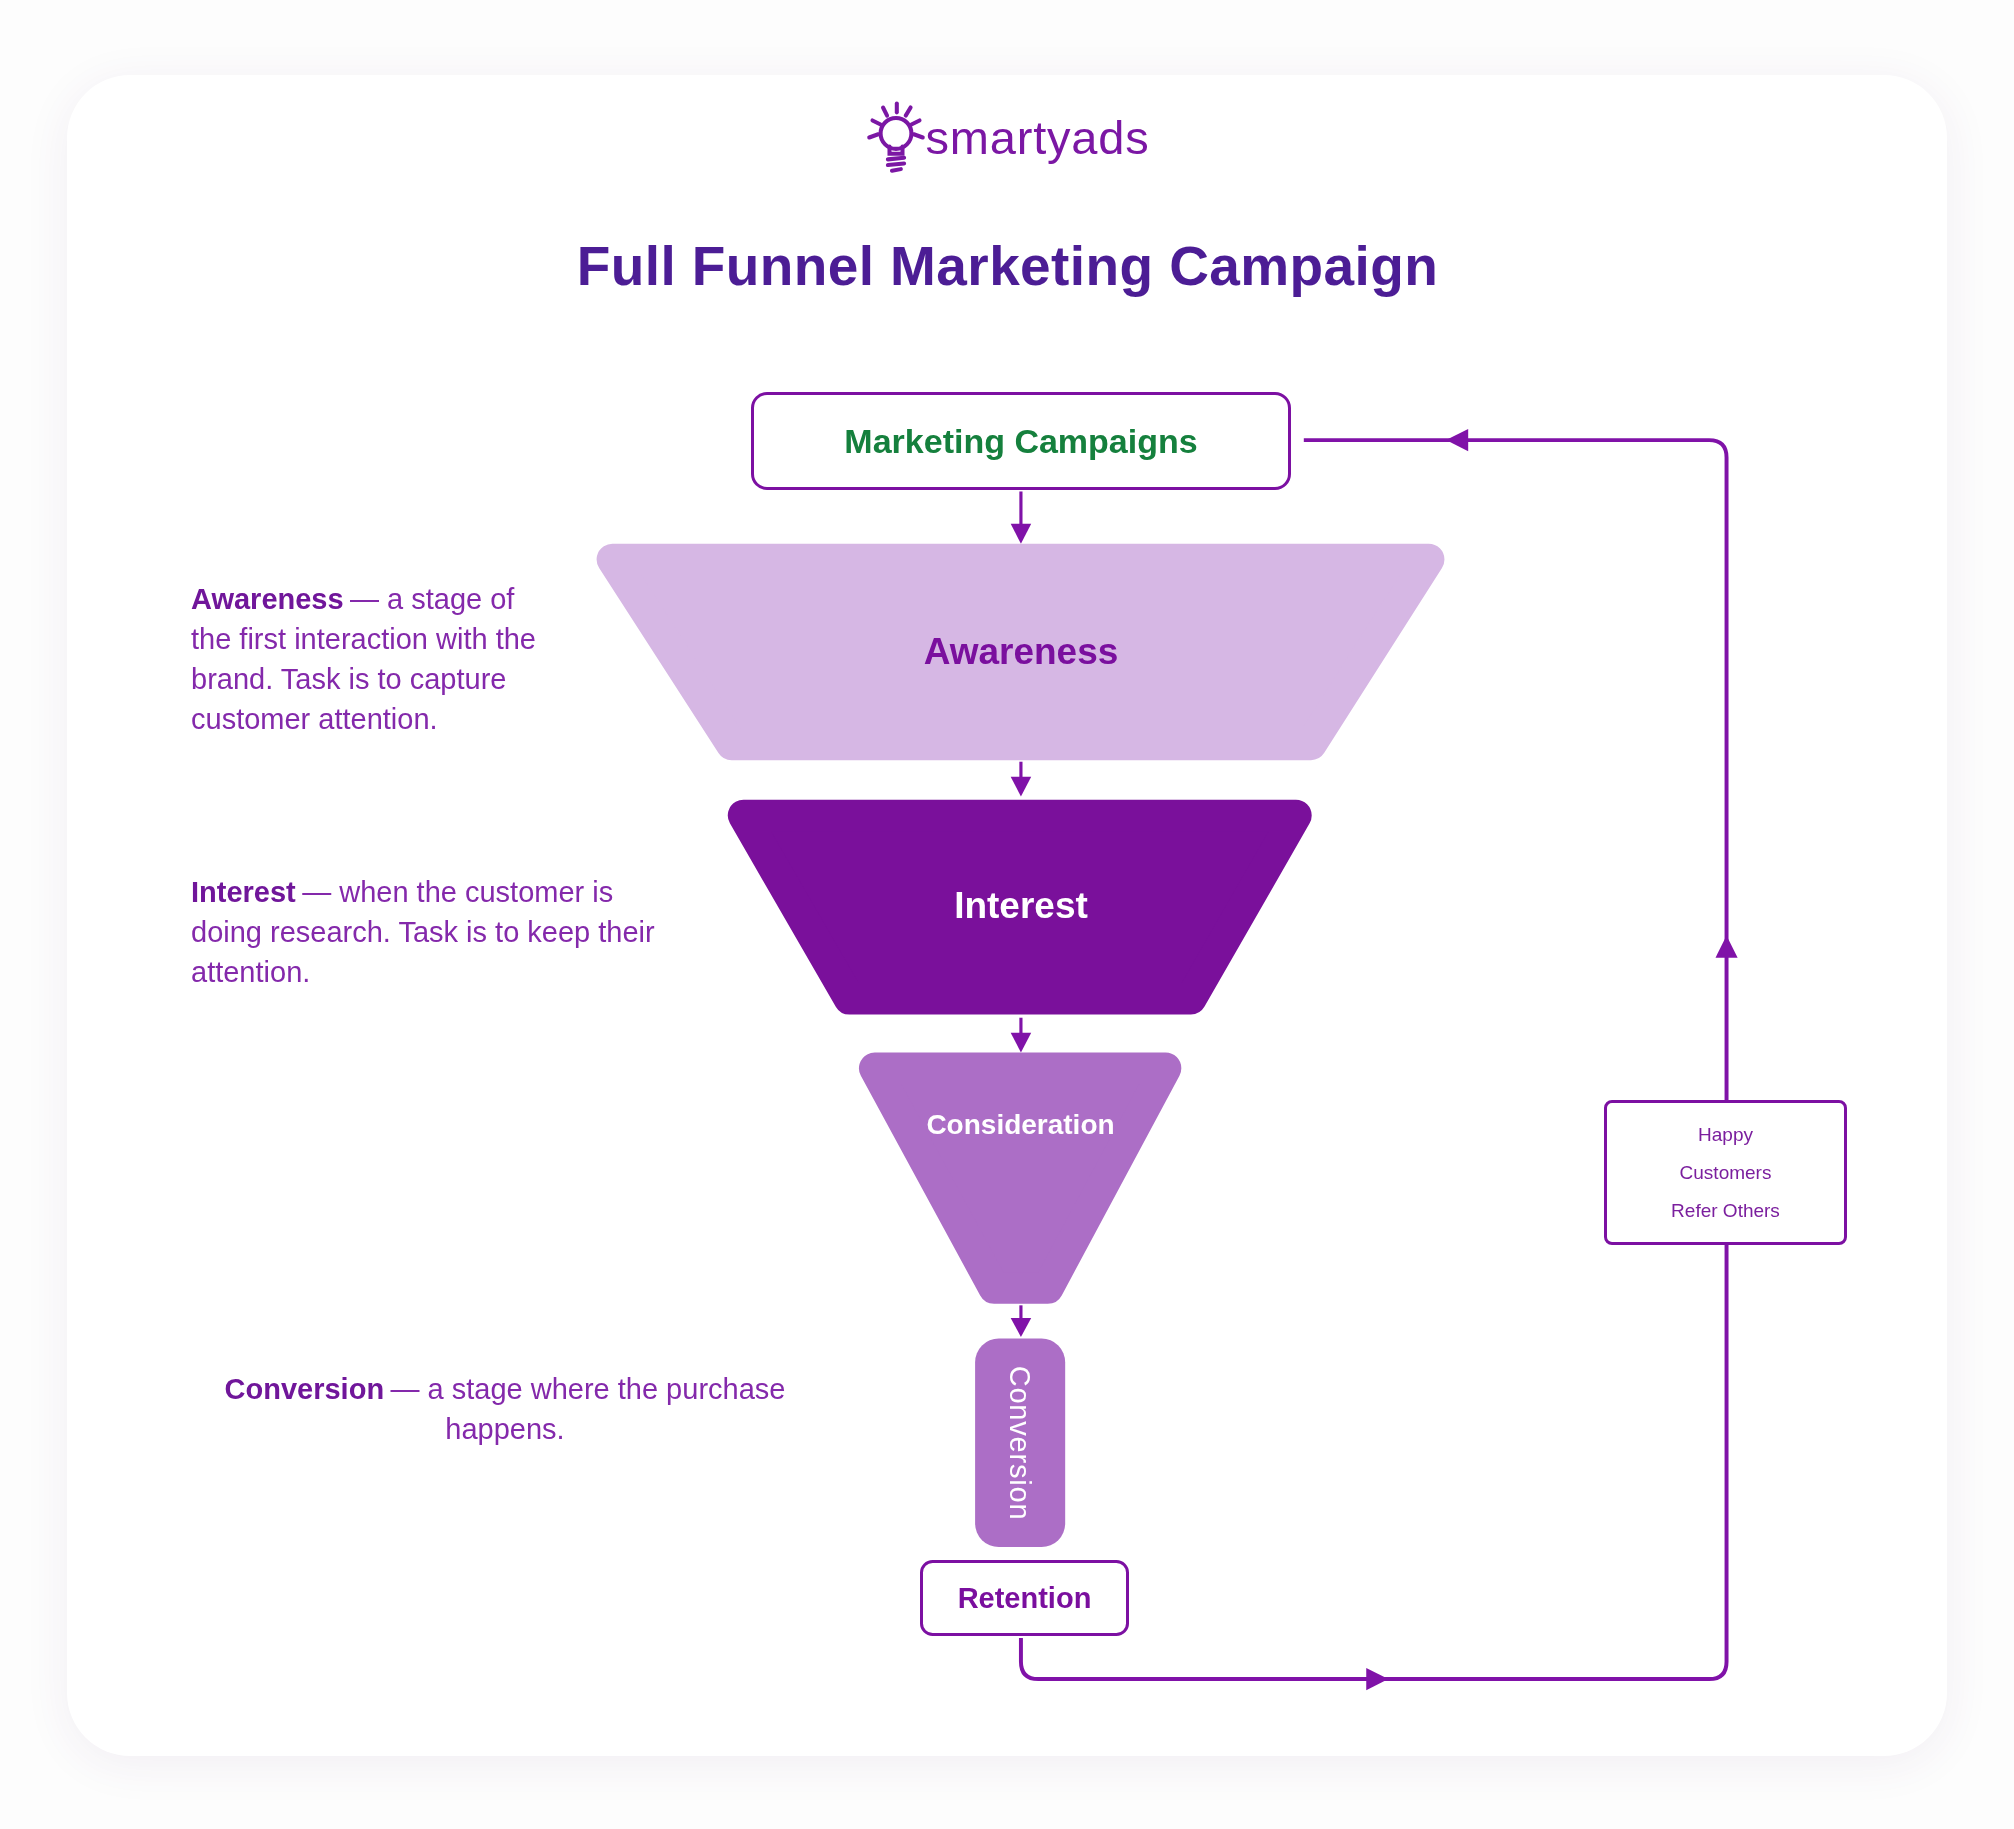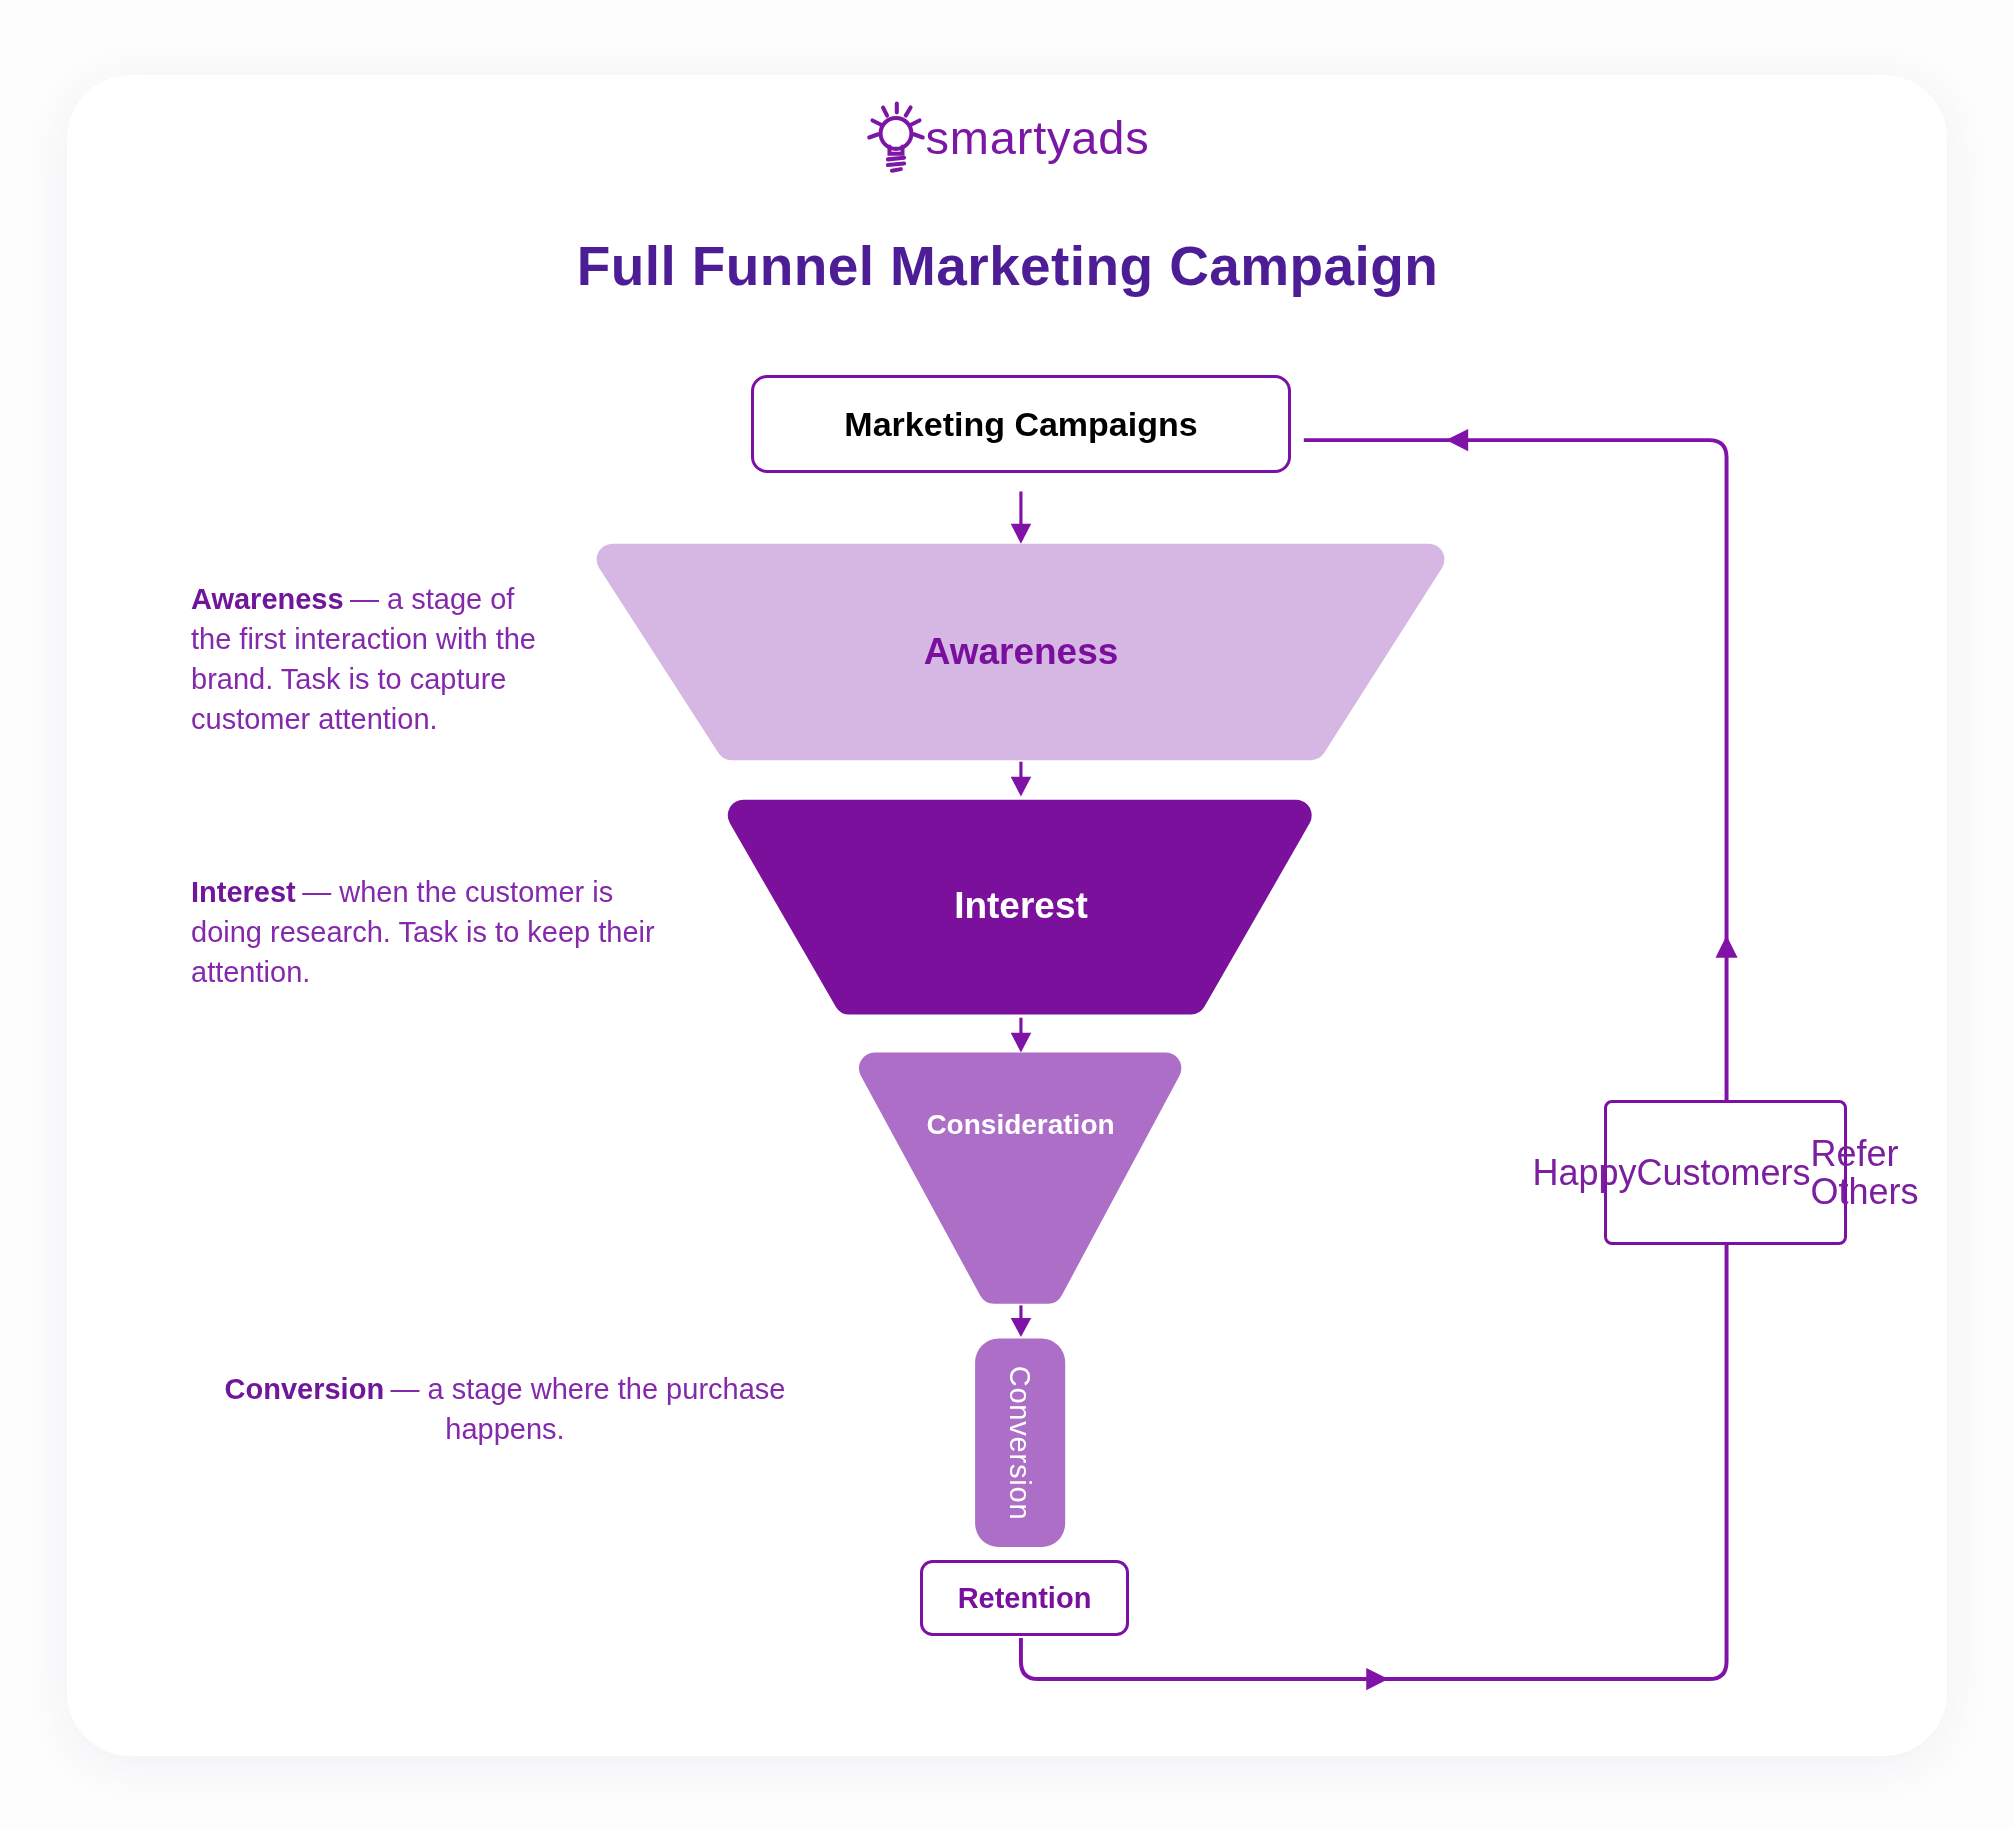--- a/index.html
+++ b/index.html
@@ -17,26 +17,26 @@
   
   .logo-row{position:absolute;left:0;top:101px;width:2015px;display:flex;
     justify-content:center;align-items:center;gap:0;z-index:3;}
   .logo-text{font-size:47px;font-weight:500;color:#7b17a4;letter-spacing:0.8px;}
   .page-title{position:absolute;left:0;top:234px;width:2015px;text-align:center;
     font-size:55px;font-weight:700;color:#4c1d95;letter-spacing:0.4px;z-index:3;}
 
   
   .flow-box{position:absolute;background:#ffffff;border:3.2px solid #7c10a2;
     display:flex;align-items:center;justify-content:center;z-index:4;box-sizing:border-box;}
-  .campaigns-box{left:751px;top:375px;width:540px;height:98px;border-radius:16px;
-    font-size:34px;font-weight:700;color:#000000;}
+  .campaigns-box{left:751px;top:392px;width:540px;height:98px;border-radius:16px;
+    font-size:34px;font-weight:700;color:#15803d;}
   .retention-box{left:920px;top:1560px;width:209px;height:76px;border-radius:12.6px;
     font-size:29px;font-weight:700;color:#7a0f9e;}
   .referral-box{left:1604px;top:1100px;width:243px;height:145px;border-radius:8px;
-    flex-direction:row;font-size:36px;font-weight:400;color:#7b1f9e;line-height:38px;}
+    flex-direction:column;font-size:19px;font-weight:400;color:#7b1f9e;line-height:38px;}
 
   
   .shape-awareness{fill:#d6b7e4;stroke:#d6b7e4;stroke-width:40;stroke-linejoin:round;}
   .shape-interest{fill:#7a109b;stroke:#7a109b;stroke-width:40;stroke-linejoin:round;}
   .shape-mid{fill:#ac6ec6;stroke:#ac6ec6;stroke-width:40;stroke-linejoin:round;}
   .conv-rect{fill:#ac6ec6;}
   .line{stroke:#8012a8;stroke-width:5;fill:none;}
   .line-thin{stroke:#8012a8;stroke-width:4;fill:none;}
   .head{fill:#8012a8;stroke:none;}
 

